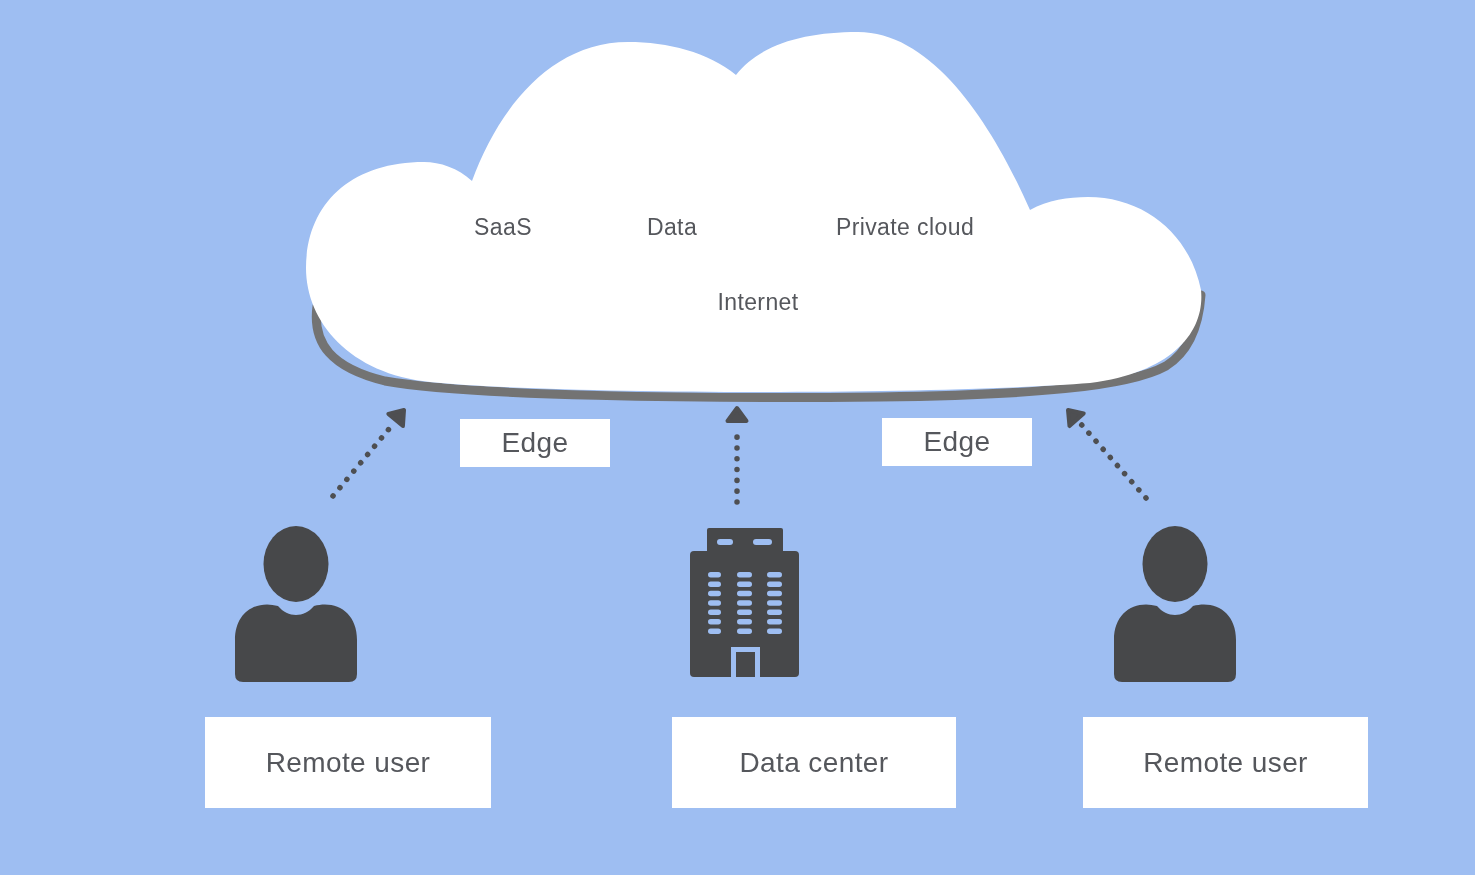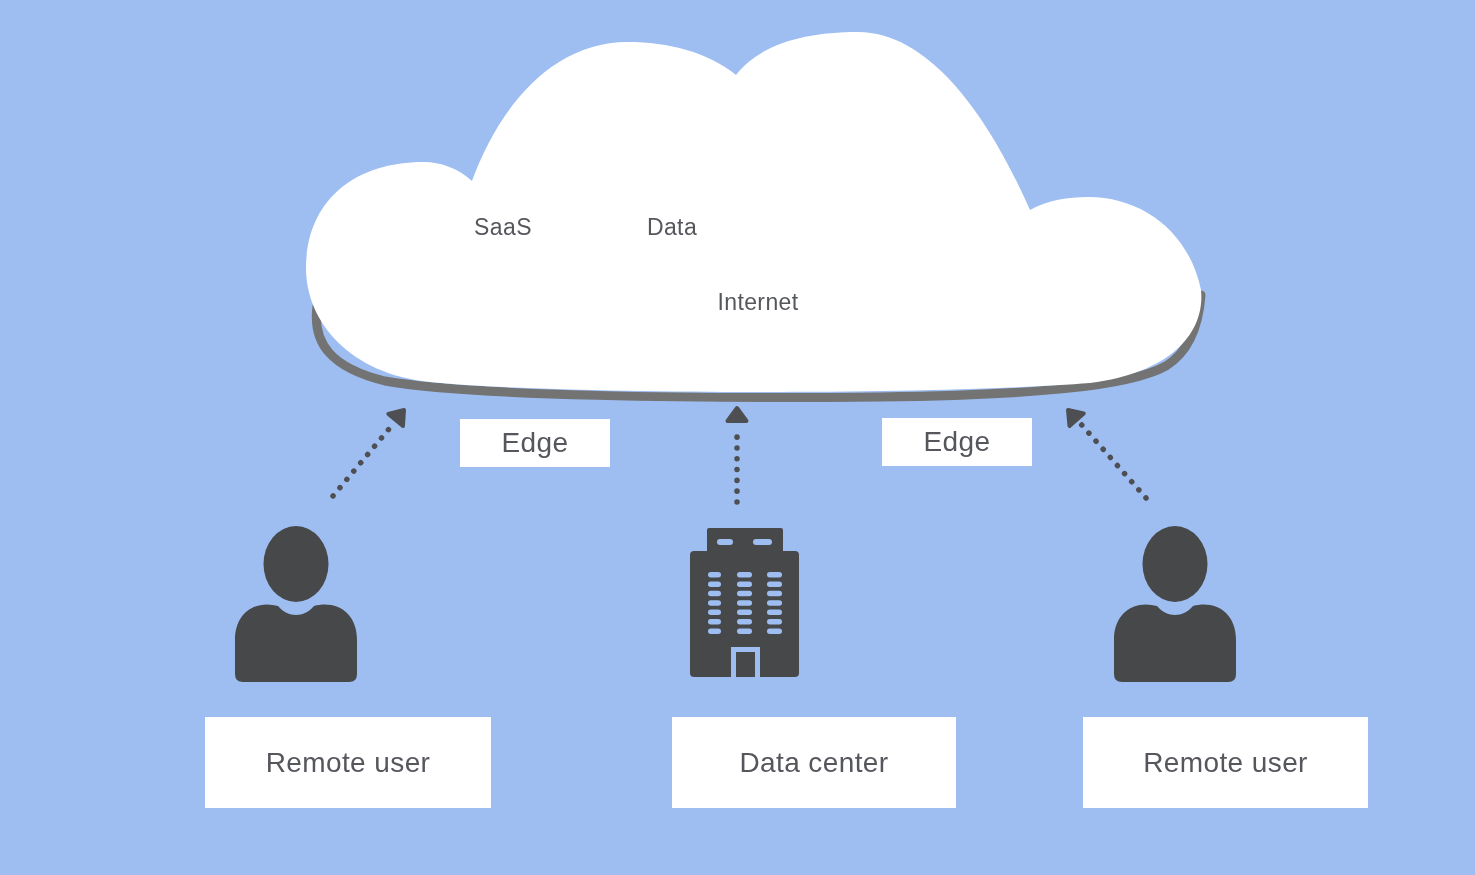--- a/index.html
+++ b/index.html
@@ -142,20 +142,21 @@
           <rect x="767" y="628.4" width="15" height="5.5" rx="2.75"></rect>
       </g>
 
       <rect class="win" x="731" y="647" width="29" height="30"></rect>
       <rect class="ink" x="736" y="652" width="19" height="25"></rect>
     </g>
   </svg>
 
   <div class="label cloud-label" style="left:503px; top:207px;">SaaS</div>
   <div class="label cloud-label" style="left:672px; top:207px;">Data</div>
+  <div class="label cloud-label" style="left:905px; top:207px;">Private cloud</div>
   <div class="label cloud-label" style="left:758px; top:282px;">Internet</div>
 
   <div class="tag edge-tag" style="left:460px; top:419px;">Edge</div>
   <div class="tag edge-tag" style="left:882px; top:418px;">Edge</div>
 
   <div class="tag node-tag" style="left:157px; top:717px; width:286px;">Remote user</div>
   <div class="tag node-tag" style="left:624px; top:717px; width:284px;">Data center</div>
   <div class="tag node-tag" style="left:1035px; top:717px; width:285px;">Remote user</div>
 
 </div>

